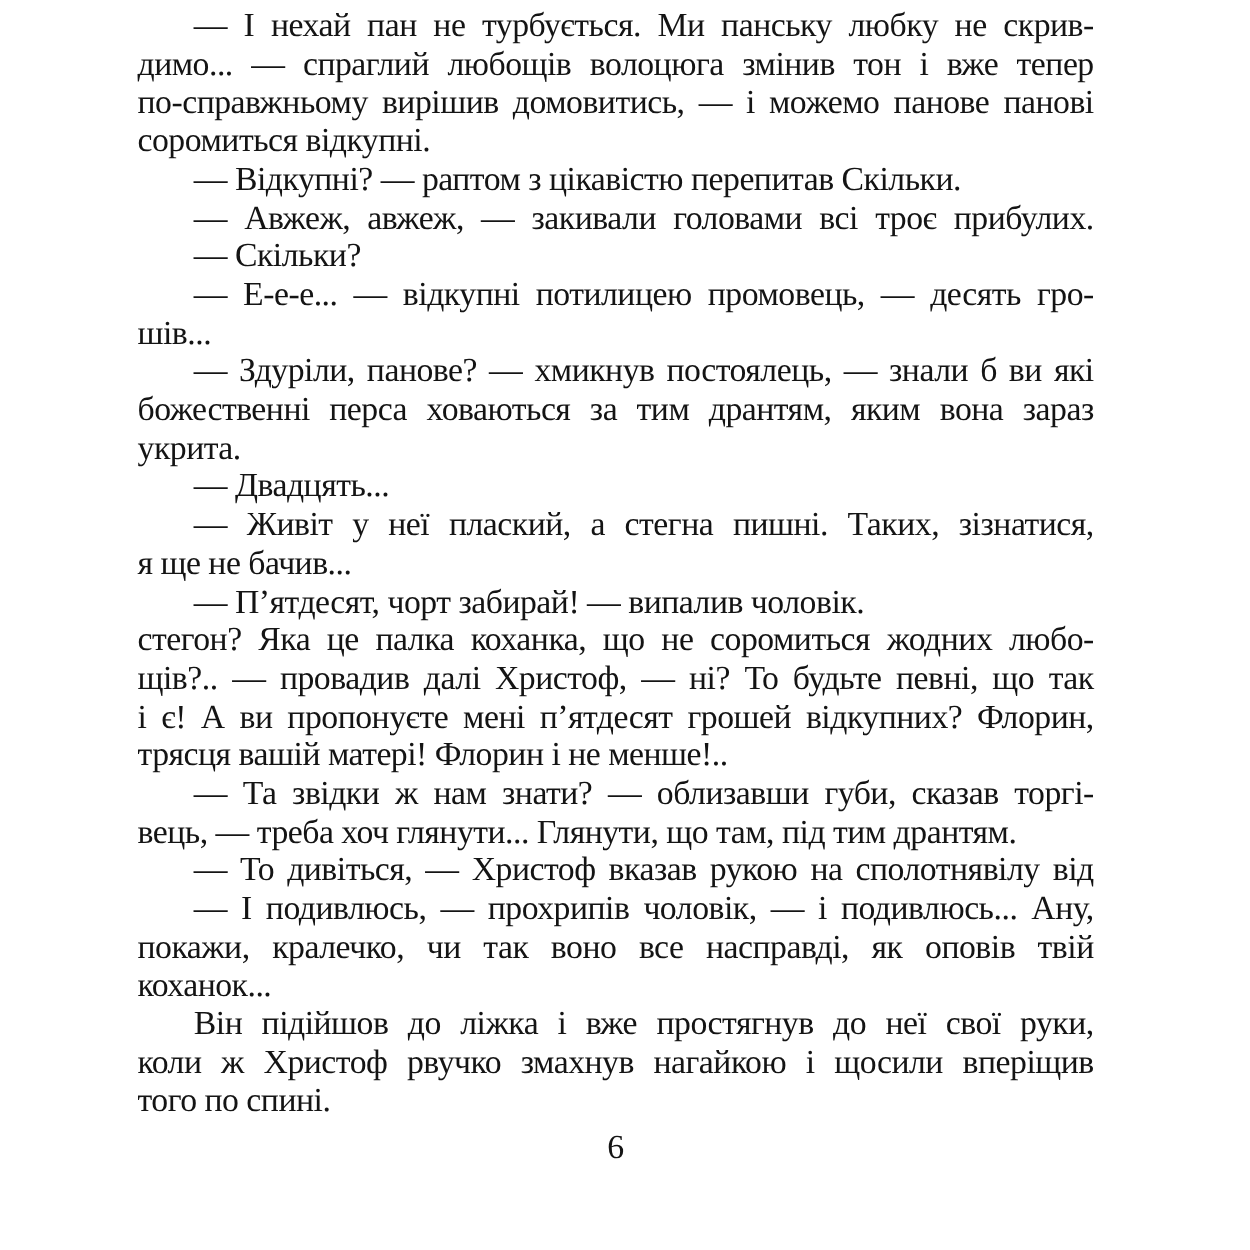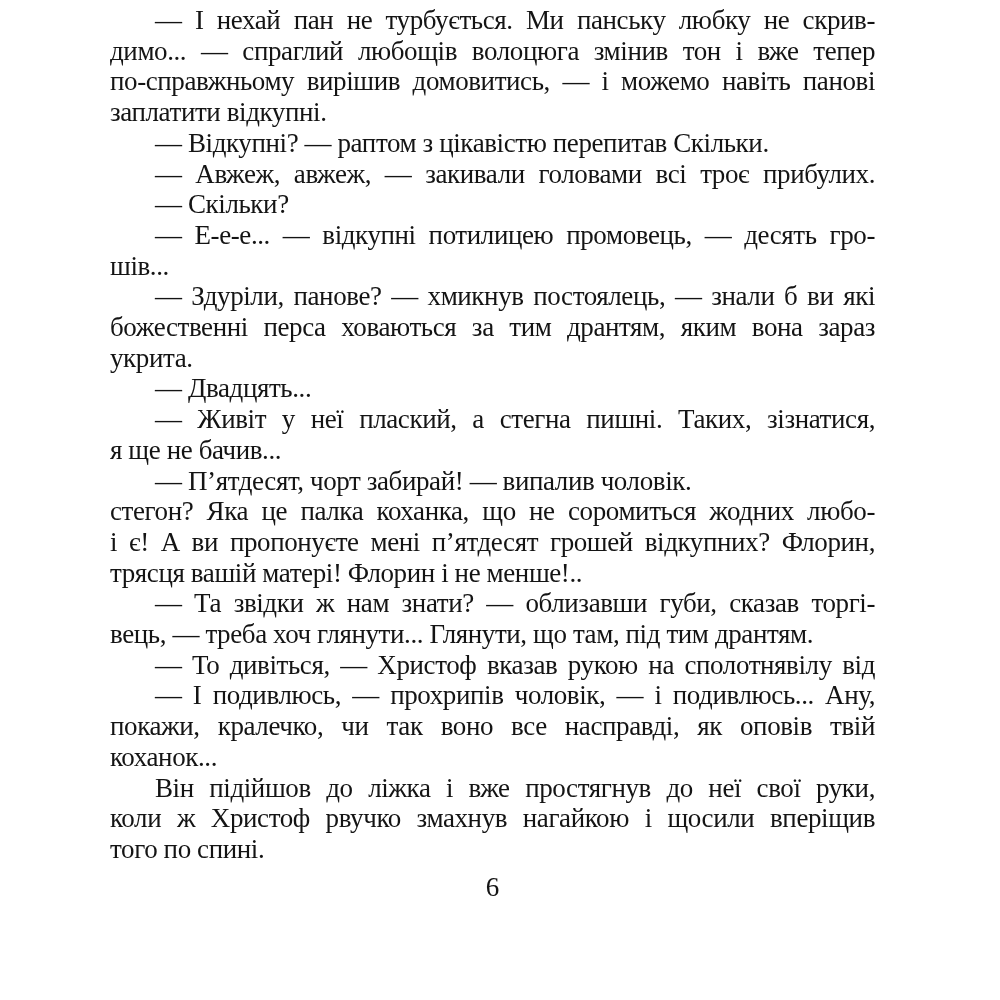--- a/index.html
+++ b/index.html
@@ -37,22 +37,22 @@
   }
 </style>
 </head>
 <body>
 
 <div class="page">
   <div class="text-block">
       <div class="para">
         <div class="line first">— І нехай пан не турбується. Ми панську любку не скрив-</div>
         <div class="line">димо... — спраглий любощів волоцюга змінив тон і вже тепер</div>
-        <div class="line">по-справжньому вирішив домовитись, — і можемо навіть панові</div>
-        <div class="line last">заплатити відкупні.</div>
+        <div class="line">по-справжньому вирішив домовитись, — і можемо панове панові</div>
+        <div class="line last">соромиться відкупні.</div>
       </div>
       <div class="para">
         <div class="line first last">— Відкупні? — раптом з цікавістю перепитав Скільки.</div>
       </div>
       <div class="para">
         <div class="line first last flush">— Авжеж, авжеж, — закивали головами всі троє прибулих.</div>
       </div>
       <div class="para">
         <div class="line first last">— Скільки?</div>
       </div>
@@ -70,20 +70,21 @@
       </div>
       <div class="para">
         <div class="line first">— Живіт у неї плаский, а стегна пишні. Таких, зізнатися,</div>
         <div class="line last">я ще не бачив...</div>
       </div>
       <div class="para">
         <div class="line first last">— П’ятдесят, чорт забирай! — випалив чоловік.</div>
       </div>
       <div class="para">
         <div class="line">стегон? Яка це палка коханка, що не соромиться жодних любо-</div>
+        <div class="line">щів?.. — провадив далі Христоф, — ні? То будьте певні, що так</div>
         <div class="line">і є! А ви пропонуєте мені п’ятдесят грошей відкупних? Флорин,</div>
         <div class="line last">трясця вашій матері! Флорин і не менше!..</div>
       </div>
       <div class="para">
         <div class="line first">— Та звідки ж нам знати? — облизавши губи, сказав торгі-</div>
         <div class="line last">вець, — треба хоч глянути... Глянути, що там, під тим дрантям.</div>
       </div>
       <div class="para">
         <div class="line first">— То дивіться, — Христоф вказав рукою на сполотнявілу від</div>
       </div>

